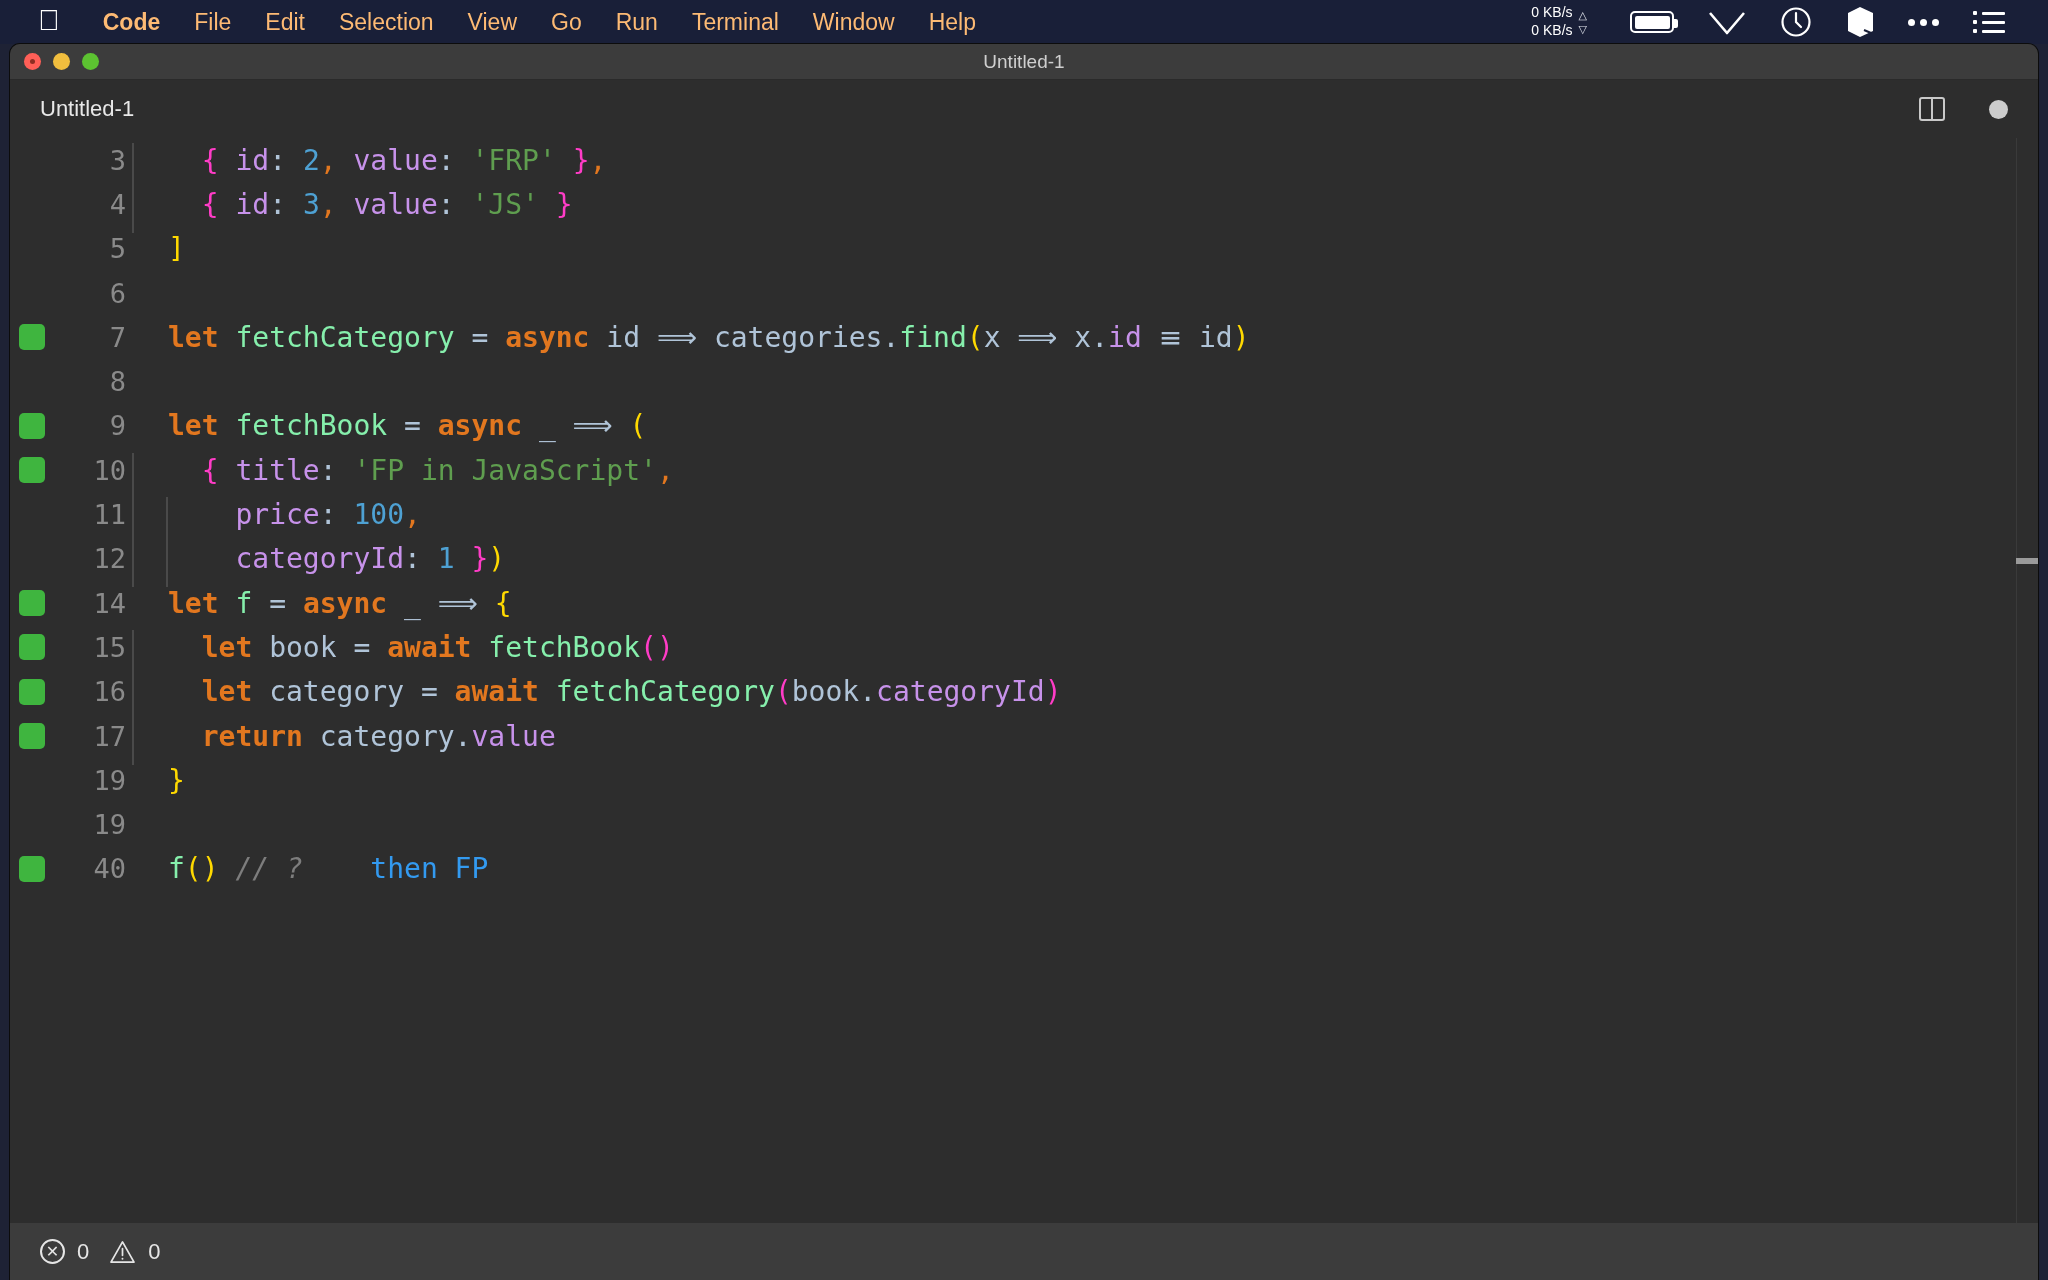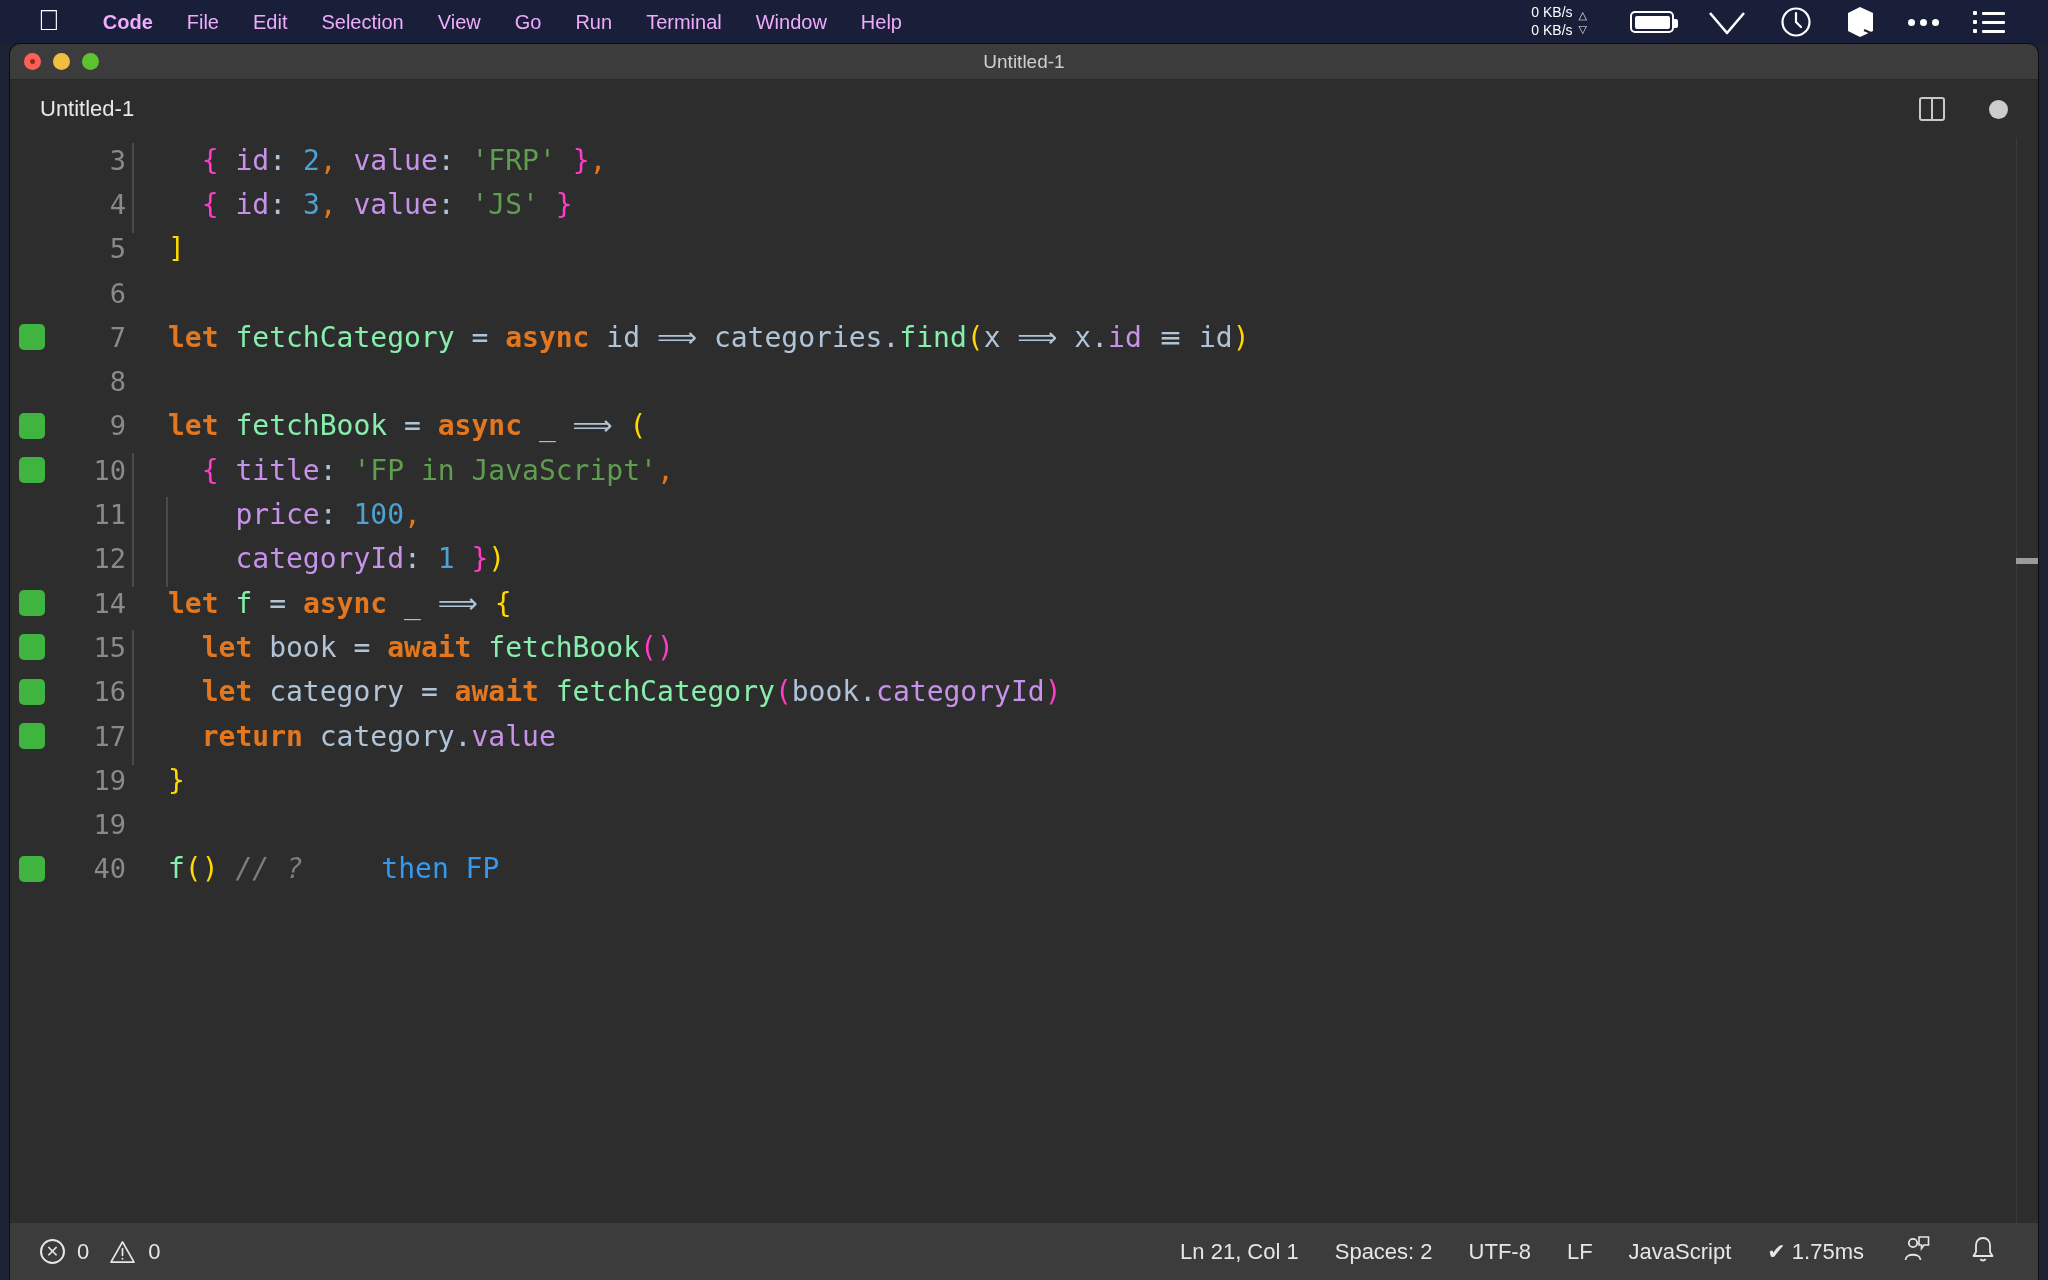--- a/index.html
+++ b/index.html
@@ -15,21 +15,21 @@
     position:absolute; top:0; left:0; width:2048px; height:44px;
     background:#191f38;
     display:flex; align-items:center;
     color:#ffffff;
   }
   .mb-apple {
     margin-left:38px; margin-right:26px;
     font-size:29px; line-height:1; color:#fff;
     transform:translateY(-2px);
   }
-  .mb-item { font-size:20px; padding:0 17px; color:#f0abfc; white-space:nowrap; }
+  .mb-item { font-size:23px; padding:0 17px; color:#fdba74; white-space:nowrap; }
   .mb-item.bold { font-weight:bold; }
   .mb-right { margin-left:auto; display:flex; align-items:center; padding-right:26px; }
   .net-speed { display:flex; align-items:center; margin-right:26px; }
   .net-nums { font-size:14px; line-height:1.28; text-align:right; color:#fff; }
   .net-arrows { display:flex; flex-direction:column; margin-left:6px; font-size:11px; line-height:1.3; color:#dfe2ea; }
   .mb-icon { margin:0 17px; display:flex; align-items:center; justify-content:center; color:#fff; }
 
   .battery-body {
     width:44px; height:22px; border:2.5px solid #fff; border-radius:5px;
     position:relative; display:flex; align-items:center; padding:2.5px;
@@ -110,21 +110,21 @@
   .ident    { color:#b0c4d8; }                    
   .prop     { color:#c792ea; }                    
   .num      { color:#4ea1d3; }                    
   .str      { color:#5f9e4f; }                    
   .op       { color:#b0c4d8; }                    
   .comma    { color:#e2771f; }                    
   .br-pink  { color:#ff3cc7; }
   .br-yellow{ color:#ffd900; }
   .br-mag   { color:#ff3cc7; }
   .comment  { color:#7d7d7d; font-style:italic; }
-  .inline-val { color:#339af0;margin-left:11px; }
+  .inline-val { color:#339af0; }
   .lig { font-family:"DejaVu Sans", sans-serif; letter-spacing:0; }
 
   
   #scroll-track { position:absolute; top:0; right:0; width:22px; height:100%; }
   #scroll-mark { position:absolute; right:0; width:22px; height:6px; background:#9a9a9a; }
   #scroll-edge { position:absolute; top:0; right:21px; width:1px; height:100%; background:#3a3a3a; }
 
   
   #statusbar {
     height:57px; background:#3c3c3c;
@@ -271,35 +271,14 @@
     <div class="sb-left">
       <div class="circle-x">✕</div>
       <span>0</span>
       <svg class="warn-tri" width="27" height="25" viewBox="0 0 27 25" style="margin-left:8px;">
         <path d="M13.5 2 L25.5 23 L1.5 23 Z" fill="none" stroke="#e6e6e6" stroke-width="1.8" stroke-linejoin="round"></path>
         <path d="M13.5 9 L13.5 16" stroke="#e6e6e6" stroke-width="1.8" stroke-linecap="round"></path>
         <circle cx="13.5" cy="19.5" r="1" fill="#e6e6e6"></circle>
       </svg>
       <span>0</span>
     </div>
-    <div class="sb-right">
-      <div class="sb-item">Ln 21, Col 1</div>
-      <div class="sb-item">Spaces: 2</div>
-      <div class="sb-item">UTF-8</div>
-      <div class="sb-item">LF</div>
-      <div class="sb-item">JavaScript</div>
-      <div class="sb-item">✔ 1.75ms</div>
-      <div class="sb-item" style="padding:0 20px;">
-        <svg width="28" height="28" viewBox="0 0 28 28">
-          <circle cx="11" cy="8" r="4.2" fill="none" stroke="#e6e6e6" stroke-width="1.8"></circle>
-          <path d="M3.5 25 C3.5 18 18.5 18 18.5 25" fill="none" stroke="#e6e6e6" stroke-width="1.8"></path>
-          <path d="M17 2 L26.5 2 L26.5 10 L22 10 L19.5 13.5 L19.5 10 L17 10 Z" fill="none" stroke="#e6e6e6" stroke-width="1.6"></path>
-        </svg>
-      </div>
-      <div class="sb-item" style="padding:0 12px 0 20px;">
-        <svg width="26" height="28" viewBox="0 0 26 28">
-          <path d="M13 3 C8.5 3 6 6.2 6 10.5 L6 17 L3.5 21 L22.5 21 L20 17 L20 10.5 C20 6.2 17.5 3 13 3 Z" fill="none" stroke="#e6e6e6" stroke-width="1.8" stroke-linejoin="round"></path>
-          <path d="M10.3 24 C11.6 26 14.4 26 15.7 24" fill="none" stroke="#e6e6e6" stroke-width="1.8"></path>
-        </svg>
-      </div>
-    </div>
   </div>
 </div>
 
 </body></html>

